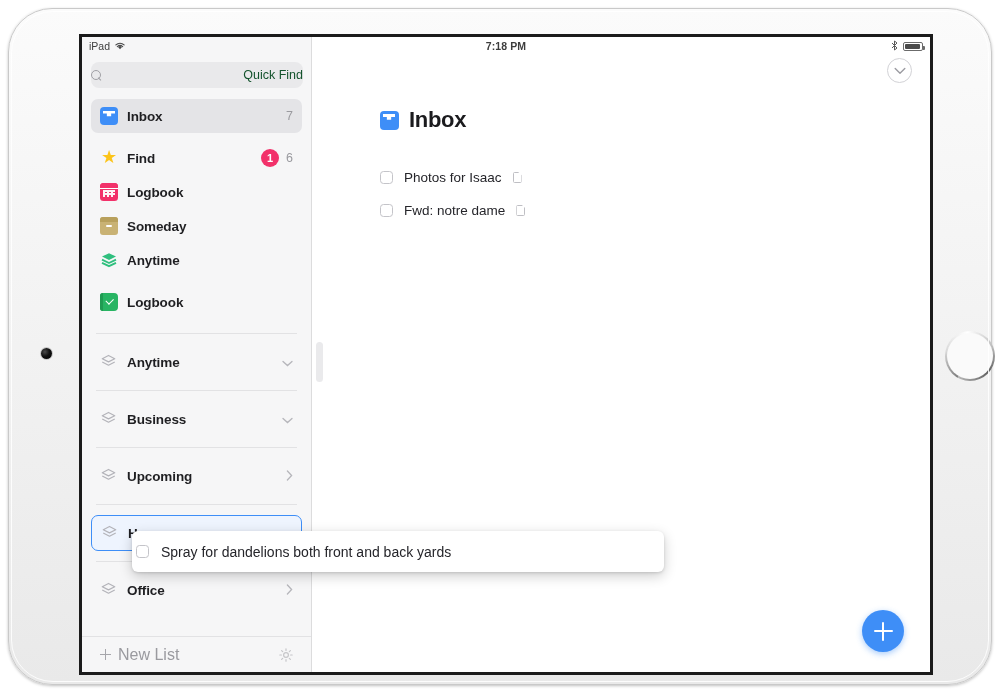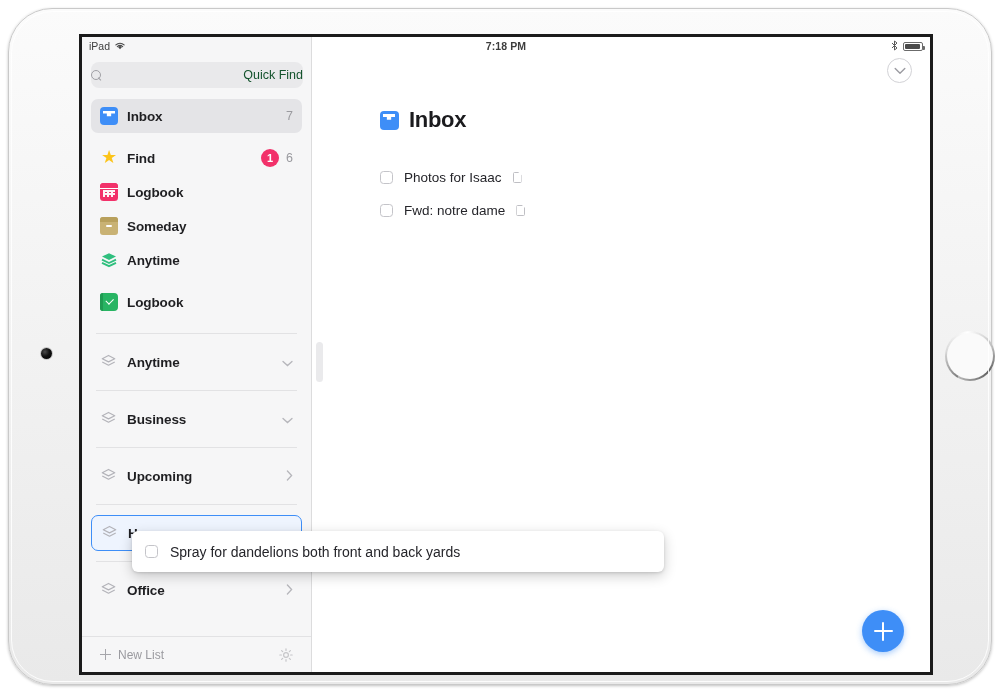--- a/index.html
+++ b/index.html
@@ -125,21 +125,21 @@
   .list-row { position:relative; height:36px; margin:0 9px; display:flex; align-items:center; padding:0 9px; border-radius:7px; }
   .list-row.drop-target { border:1.6px solid #3e8ef7; background:#eef4fe; }
   .chev { margin-left:auto; color:#b6b6bb; font-size:13px; line-height:1; }
 
   
   #sidebar-footer {
     position:absolute; left:0; right:0; bottom:0; height:36px;
     border-top:1px solid #e2e2e4;
     display:flex; align-items:center; padding:0 18px;
   }
-  #new-list-btn { display:flex; align-items:center; gap:7px; color:#9a9a9f; font-size:12px; }
+  #new-list-btn { display:flex; align-items:center; gap:7px; color:#9a9a9f; font-size:16px; }
   .plus-small { width:11px; height:11px; position:relative; display:inline-block;}
   .plus-small::before,.plus-small::after{content:"";position:absolute;background:#a6a6ab;}
   .plus-small::before{left:0;top:5px;width:11px;height:1.4px;}
   .plus-small::after{top:0;left:5px;height:11px;width:1.4px;}
   #settings-gear { margin-left:auto; width:14px; height:14px; opacity:.45; }
 
   
   #splitter-handle {
     position:absolute; left:234px; top:305px; width:7px; height:40px;
     background:#eaeaec; border-radius:4px; z-index:12;
@@ -179,21 +179,21 @@
   .plus-big { width:19px; height:19px; position:relative; }
   .plus-big::before,.plus-big::after{content:"";position:absolute;background:#fff;border-radius:1px;}
   .plus-big::before{left:0;top:8.5px;width:19px;height:2.2px;}
   .plus-big::after{top:0;left:8.5px;height:19px;width:2.2px;}
 
   
   #drag-ghost {
     position:absolute; left:50px; top:494px; width:532px; height:41px;
     background:#fff; border-radius:6px;
     box-shadow:0 4px 13px rgba(0,0,0,.20), 0 1px 3px rgba(0,0,0,.13);
-    display:flex; align-items:center; padding:0 13px; gap:12px;
+    display:flex; align-items:center; padding:0 4px; gap:12px;
     z-index:60;
   }
   #drag-ghost .todo-text { font-size:14px; }
 </style>
 </head>
 <body>
 
 <div id="device-frame">
   <div id="front-camera"></div>
   <div id="home-button"></div>

